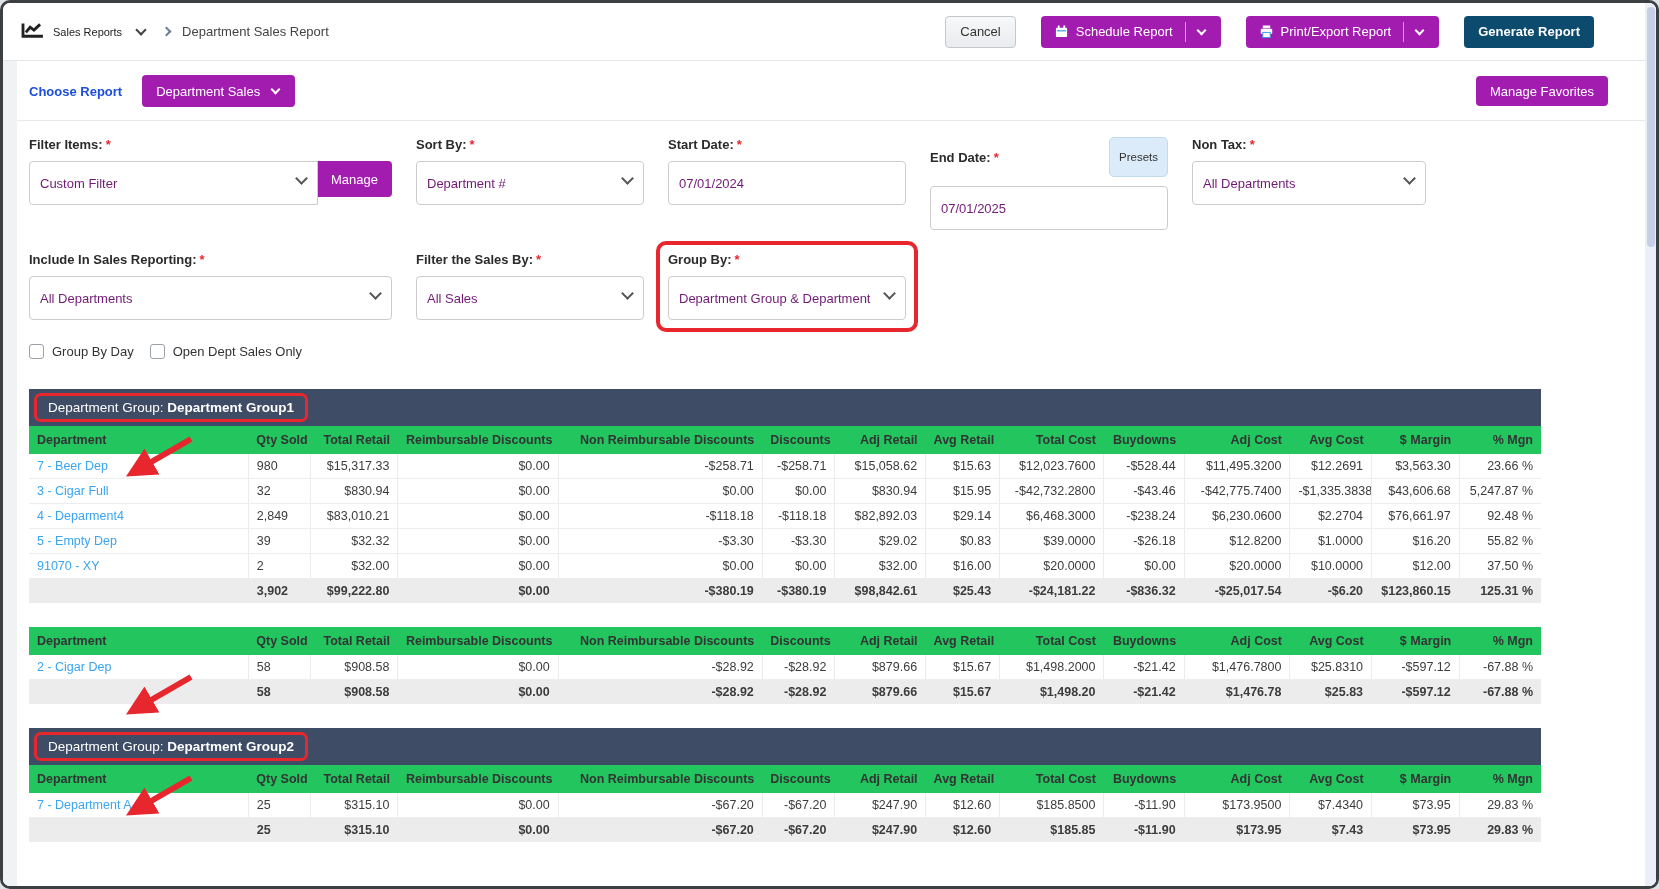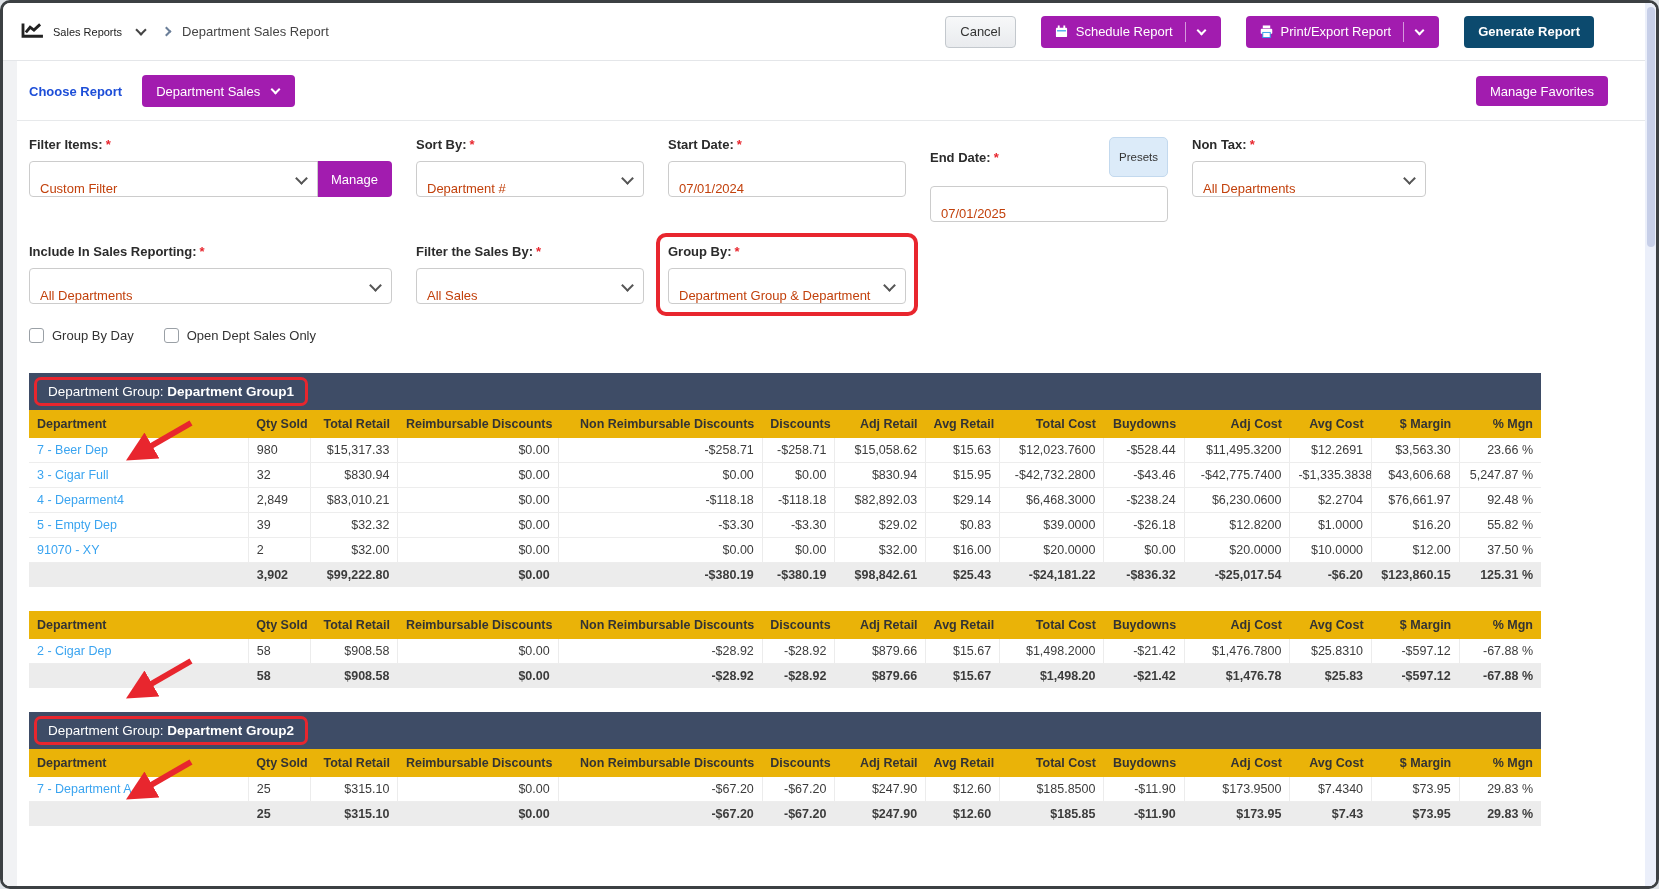--- a/index.html
+++ b/index.html
@@ -47,54 +47,54 @@
   .btn-choose { height:32px; }
   .btn-fav { margin-left:auto; height:30px; font-size:13px; }
   .hr { border-top:1px solid #e7e9eb; }
   
   .filters { display:grid; grid-template-columns:363px 228px 238px 238px 234px;
              column-gap:24px; row-gap:22px; padding:16px 12px 8px 12px; }
   .fcell { position:relative; }
   .flabel { font-size:13px; font-weight:bold; color:#2b2b2b; margin-bottom:9px; display:flex; align-items:center; }
   .req { color:#e8262e; margin-left:3px; font-weight:bold; }
   .select, .inputbox {
-    position:relative; height:36px; border:1px solid #ccc; border-radius:4px; background:#fff;
-    display:flex; align-items:flex-end; padding:0 26px 0 10px; font-size:13px; color:#c2410c; cursor:pointer;
+    position:relative; height:44px; border:1px solid #ccc; border-radius:4px; background:#fff;
+    display:flex; align-items:center; padding:0 26px 0 10px; font-size:13px; color:#701a75; cursor:pointer;
   }
   .inputbox { padding-right:10px; cursor:text; }
   .select::after {
     content:""; position:absolute; right:11px; top:12px; width:7px; height:7px;
     border-left:2px solid #555; border-bottom:2px solid #555; transform:rotate(-45deg);
   }
   .fi-row { display:flex; }
   .fi-row .select { flex:1; border-radius:4px 0 0 4px; }
   .btn-manage { height:36px; border-radius:0 4px 4px 0; margin-left:-1px; }
   .presets {
     margin-left:auto; font-size:11.5px; font-weight:normal; background:#dcebf9;
     border:1px solid #c3d9ee; border-radius:5px; padding:13px 9px; color:#333; cursor:pointer;
     font-family:Liberation Sans, sans-serif;
   }
   .red-ring {
     position:absolute; left:-12px; right:-12px; top:-11px; bottom:-12px;
     border:4px solid #e8262e; border-radius:10px; pointer-events:none;
   }
-  .checks { display:flex; align-items:center; gap:30px; padding:16px 12px 6px 12px; font-size:13px; color:#333; }
+  .checks { display:flex; align-items:center; gap:16px; padding:16px 12px 6px 12px; font-size:13px; color:#333; }
   .check { display:flex; align-items:center; cursor:pointer; }
   .cb { width:15px; height:15px; border:1.5px solid #9aa0a6; border-radius:3px; background:#fff; margin-right:8px; }
   
   .sections { padding:0 12px 10px 12px; }
   .section { position:relative; margin-top:24px; width:1512px; }
   .group-bar { background:#3e4c66; color:#fff; padding:4px 5px; }
   .red-box {
     display:inline-block; border:3px solid #e8262e; border-radius:7px;
     padding:4px 11px; font-size:13.5px;
   }
   .red-box b { font-weight:bold; }
   table { width:100%; border-collapse:collapse; table-layout:fixed; font-size:12.5px; }
-  th { background:#eab308; color:#333; font-weight:bold; text-align:right; padding:7px 8px;
+  th { background:#22c55e; color:#333; font-weight:bold; text-align:right; padding:7px 8px;
        overflow:hidden; white-space:nowrap; }
   td { text-align:right; padding:5px 8px; color:#3c3c3c; border-right:1px solid #ececec;
        border-bottom:1px solid #ededed; overflow:hidden; white-space:nowrap; }
   th.left, td.left { text-align:left; }
   td:last-child { border-right:none; }
   tr.total td { background:#ececec; font-weight:bold; border-bottom:none; border-top:1px solid #dcdcdc; }
   a.dept-link { color:#3aa4f0; text-decoration:none; }
   .arrow { position:absolute; left:92px; top:44px; z-index:4; pointer-events:none; }
   
   .scrollbar { position:absolute; top:0; right:0; bottom:0; width:11px; background:#ebeffa; }

